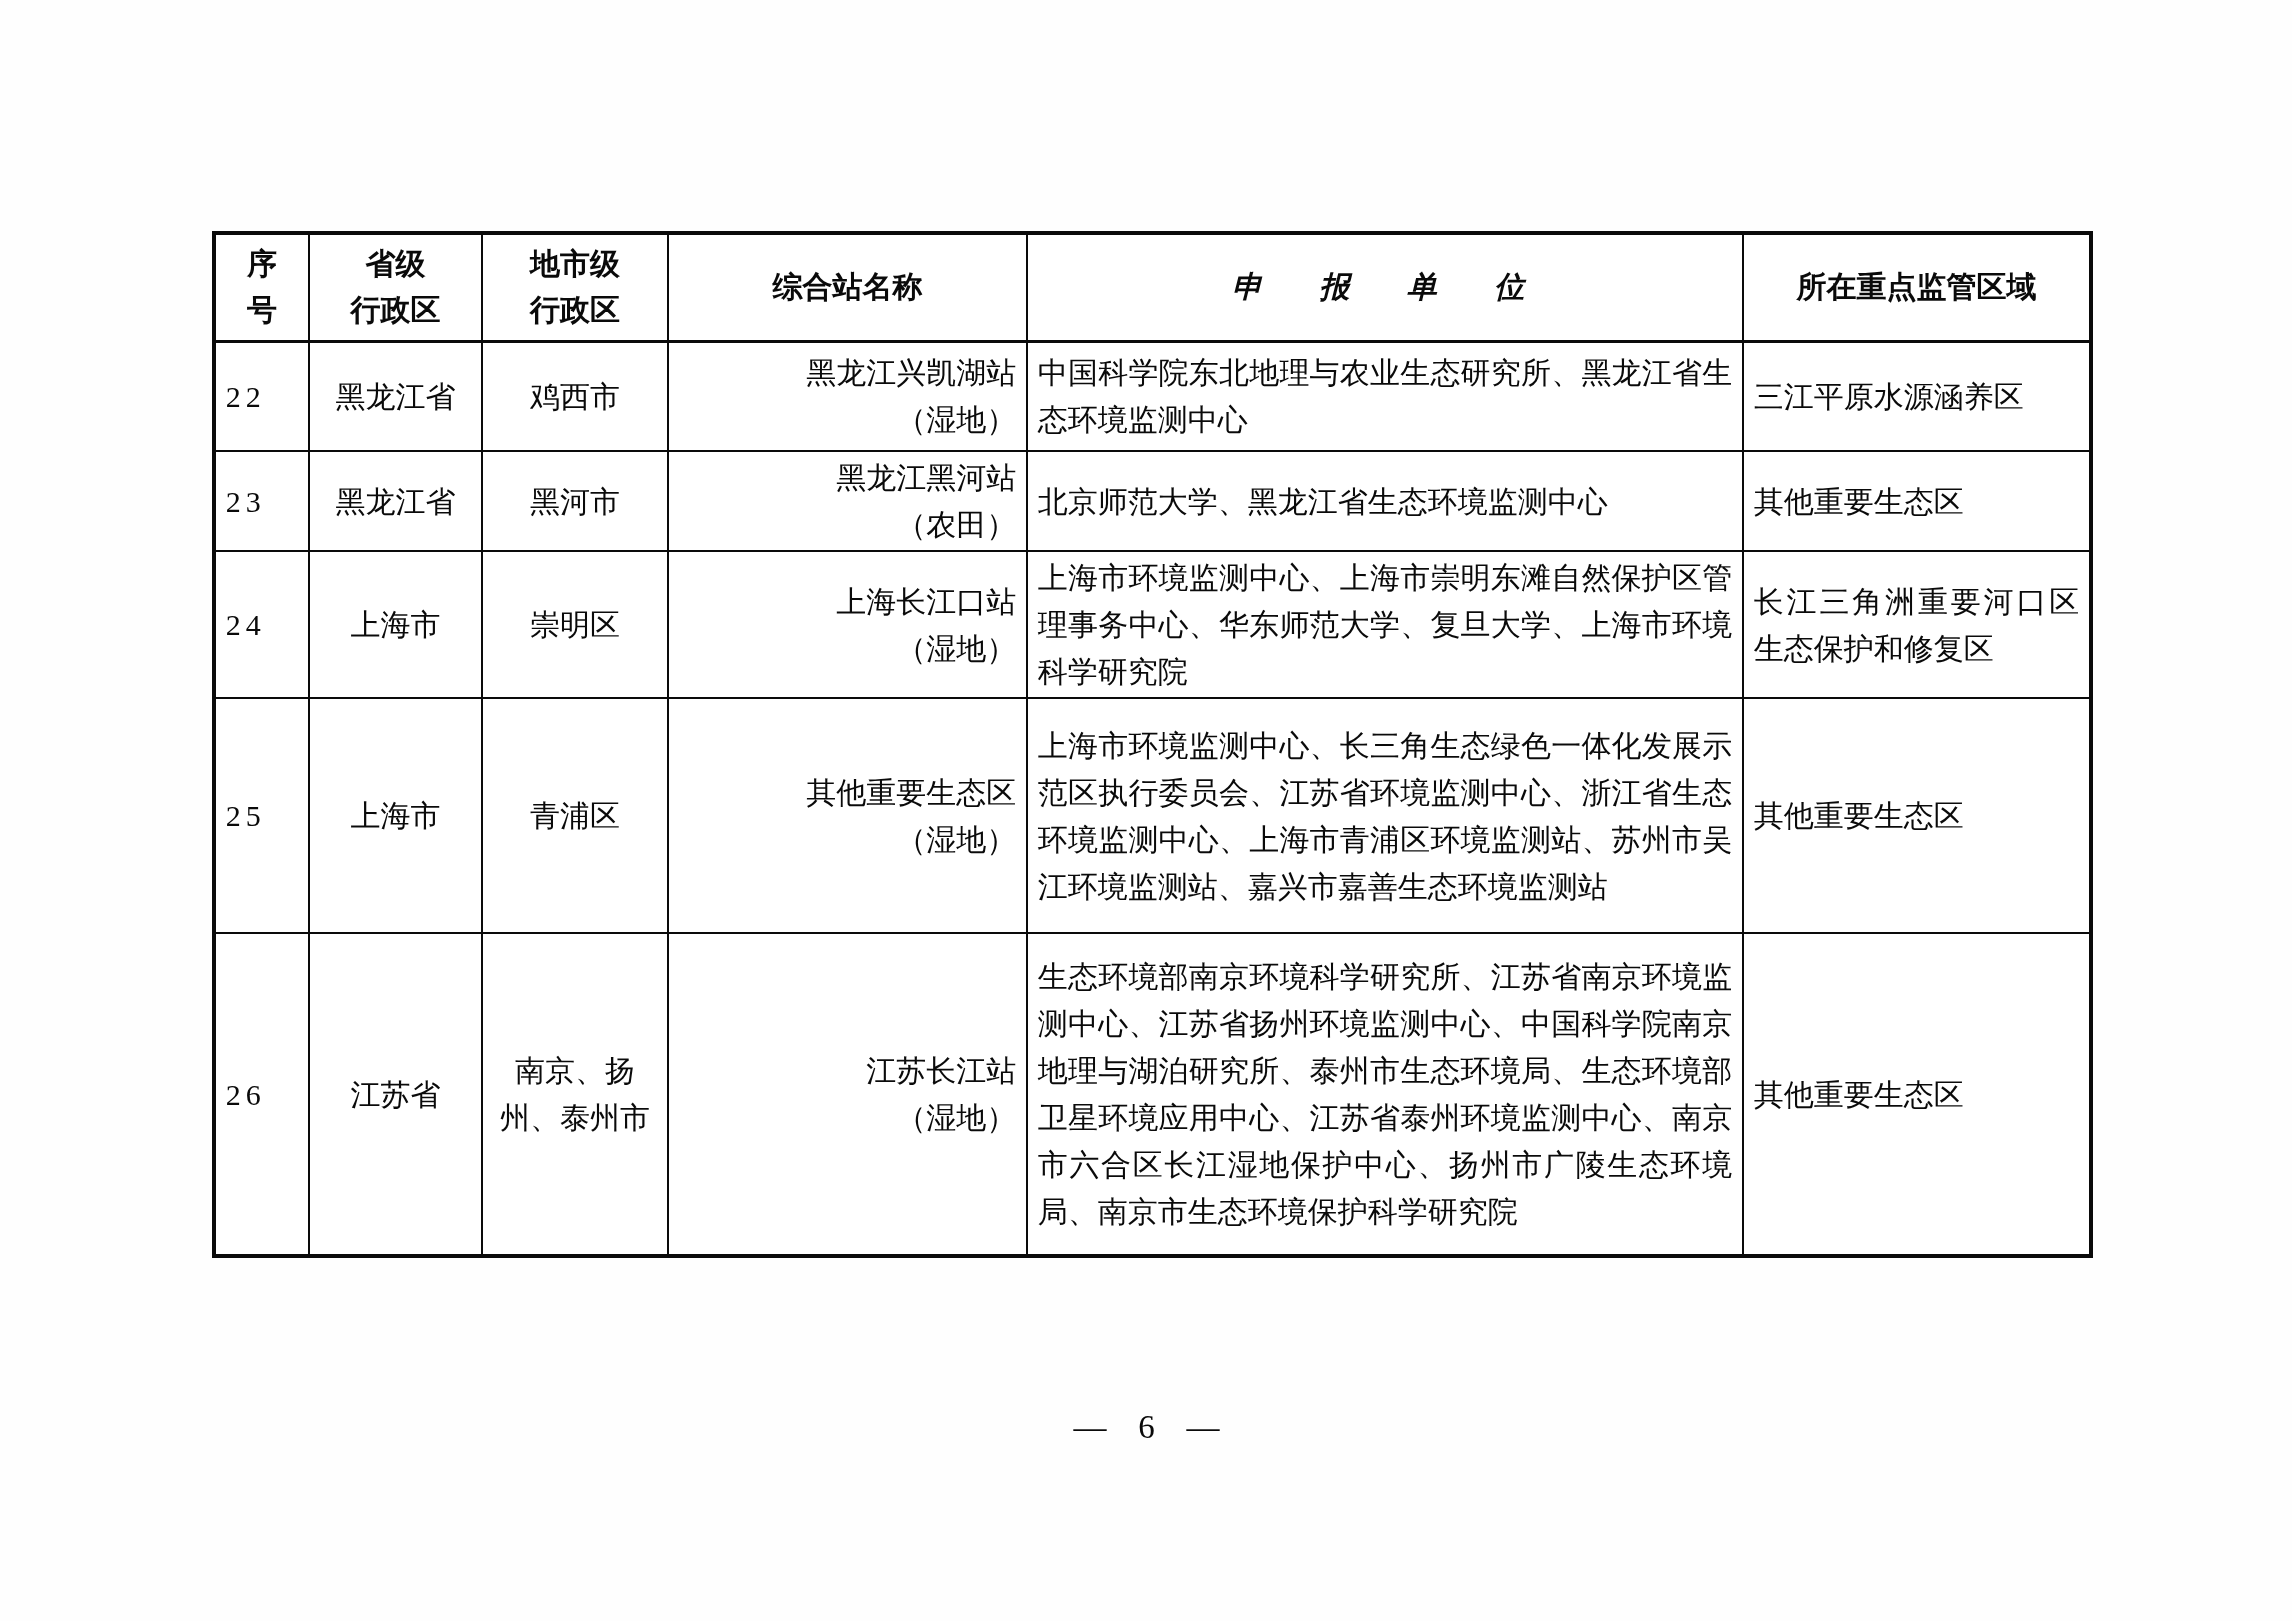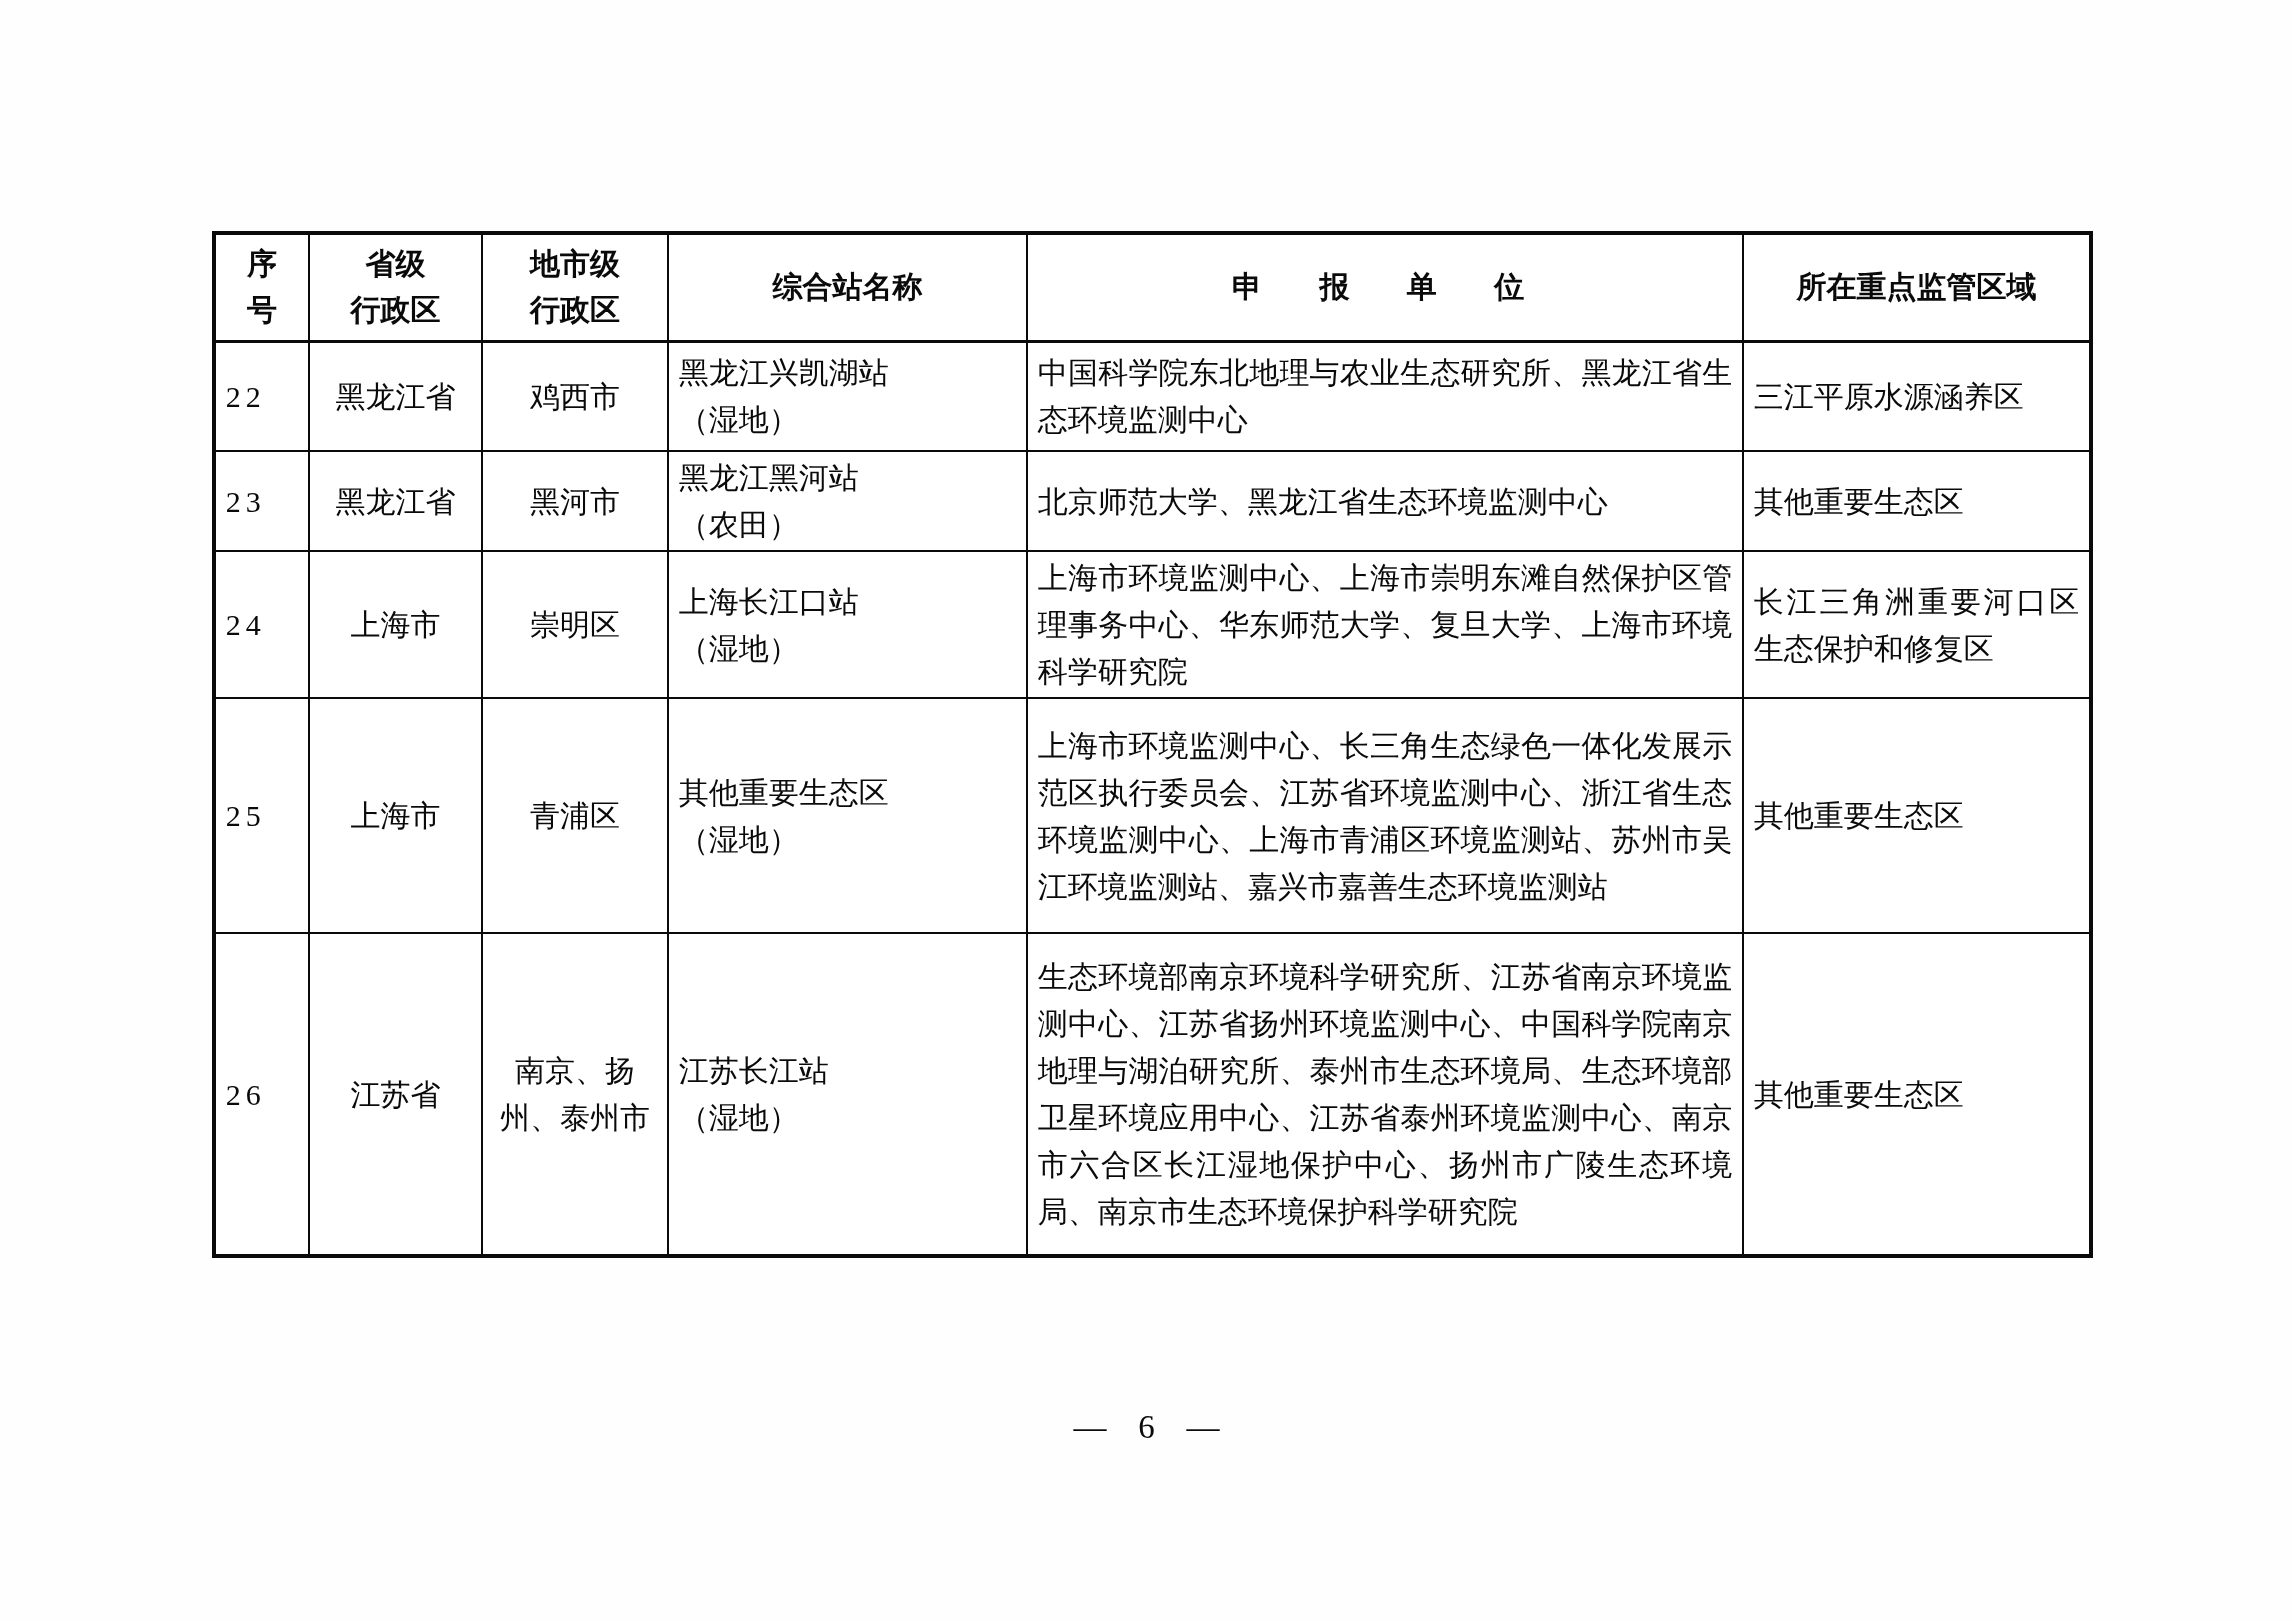--- a/index.html
+++ b/index.html
@@ -43,28 +43,28 @@
     text-align: center;
     white-space: pre-line;
     padding: 2px 3.9px;
   }
 
   .doc-table td {
     font-size: 30px;
     line-height: 47px;
   }
 
-  .th-units { letter-spacing: 13.7px; padding-left: 17.6px; }
+  .th-units { letter-spacing: 13.7px; padding-left: 17.6px; font-style: italic; }
 
   .cell-no      { text-align: left; letter-spacing: 4.9px; padding-left: 14.7px; }
   .cell-center  { text-align: center; }
   .pre          { white-space: pre-line; margin-top: 26px; }
   .cell-units   { text-align: justify; padding: 5.9px 24.5px; margin-top: 28px; }
   .cell-region  { text-align: justify; padding: 5.9px 23.5px; }
-  .station-line { text-align: left; }
+  .station-line { text-align: right; }
 
   tr.h-head { height: 108px; }
   tr.h-r0   { height: 110px; }
   tr.h-r1   { height: 78px; }
   tr.h-r2   { height: 143px; }
   tr.h-r3   { height: 235px; }
   tr.h-r4   { height: 323px; }
   tr.h-r5   { height: 116px; }
 
   .page-footer {

